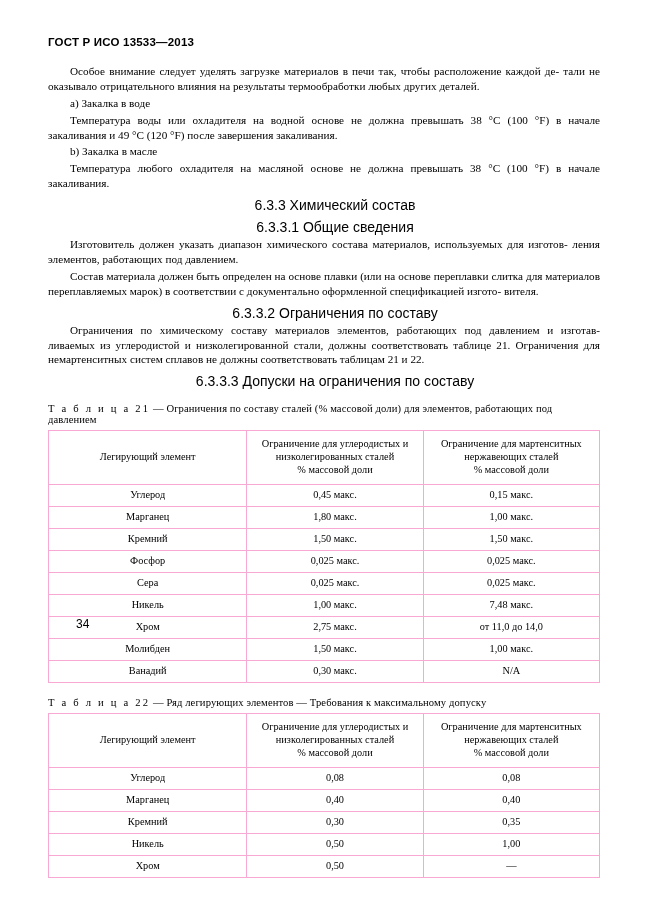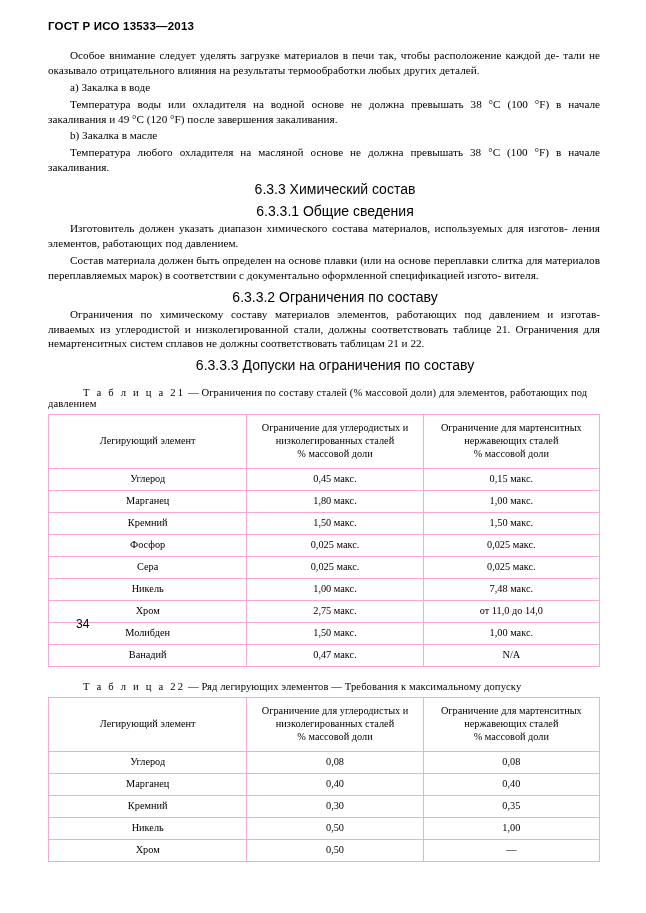--- a/index.html
+++ b/index.html
@@ -14,21 +14,21 @@
     color: #000000;
     position: relative;
     overflow: hidden;
   }
   .page {
     position: absolute;
     left: 0; top: 0;
     width: 646px;
     height: 661px;
     box-sizing: border-box;
-    padding: 20px 46px 30px 48px;
+    padding: 36px 46px 30px 48px;
   }
   .doc-header {
     font-family: "Liberation Sans", sans-serif;
     font-weight: bold;
     font-size: 11.5px;
     letter-spacing: 0.2px;
     margin-bottom: 16px;
   }
   p.body-text {
     font-size: 11.2px;
@@ -46,21 +46,20 @@
     text-indent: 22px;
     text-align: center;
   }
   .tbl-caption {
     font-size: 10.6px;
     margin: 14px 0 5px 0;
     letter-spacing: 0.1px;
   }
   .tbl-caption .sp {
     letter-spacing: 2.2px;
-    margin-left: 35px;
   }
   table.data {
     border-collapse: collapse;
     width: 100%;
     table-layout: fixed;
     font-size: 10.3px;
   }
   table.data th, table.data td {
     border: 1px solid #f9a8d4;
     text-align: center;
@@ -170,21 +169,21 @@
         <td class="cell">2,75 макс.</td>
         <td class="cell">от 11,0 до 14,0</td>
       </tr>
       <tr>
         <td class="cell">Молибден</td>
         <td class="cell">1,50 макс.</td>
         <td class="cell">1,00 макс.</td>
       </tr>
       <tr>
         <td class="cell">Ванадий</td>
-        <td class="cell">0,47 макс.</td>
+        <td class="cell">0,30 макс.</td>
         <td class="cell">N/A</td>
       </tr>
     </tbody>
   </table>
 
   <div class="tbl-caption">
     <span class="sp">Т а б л и ц а  22</span>
     <span>— Ряд легирующих элементов — Требования к максимальному допуску</span>
   </div>
 

